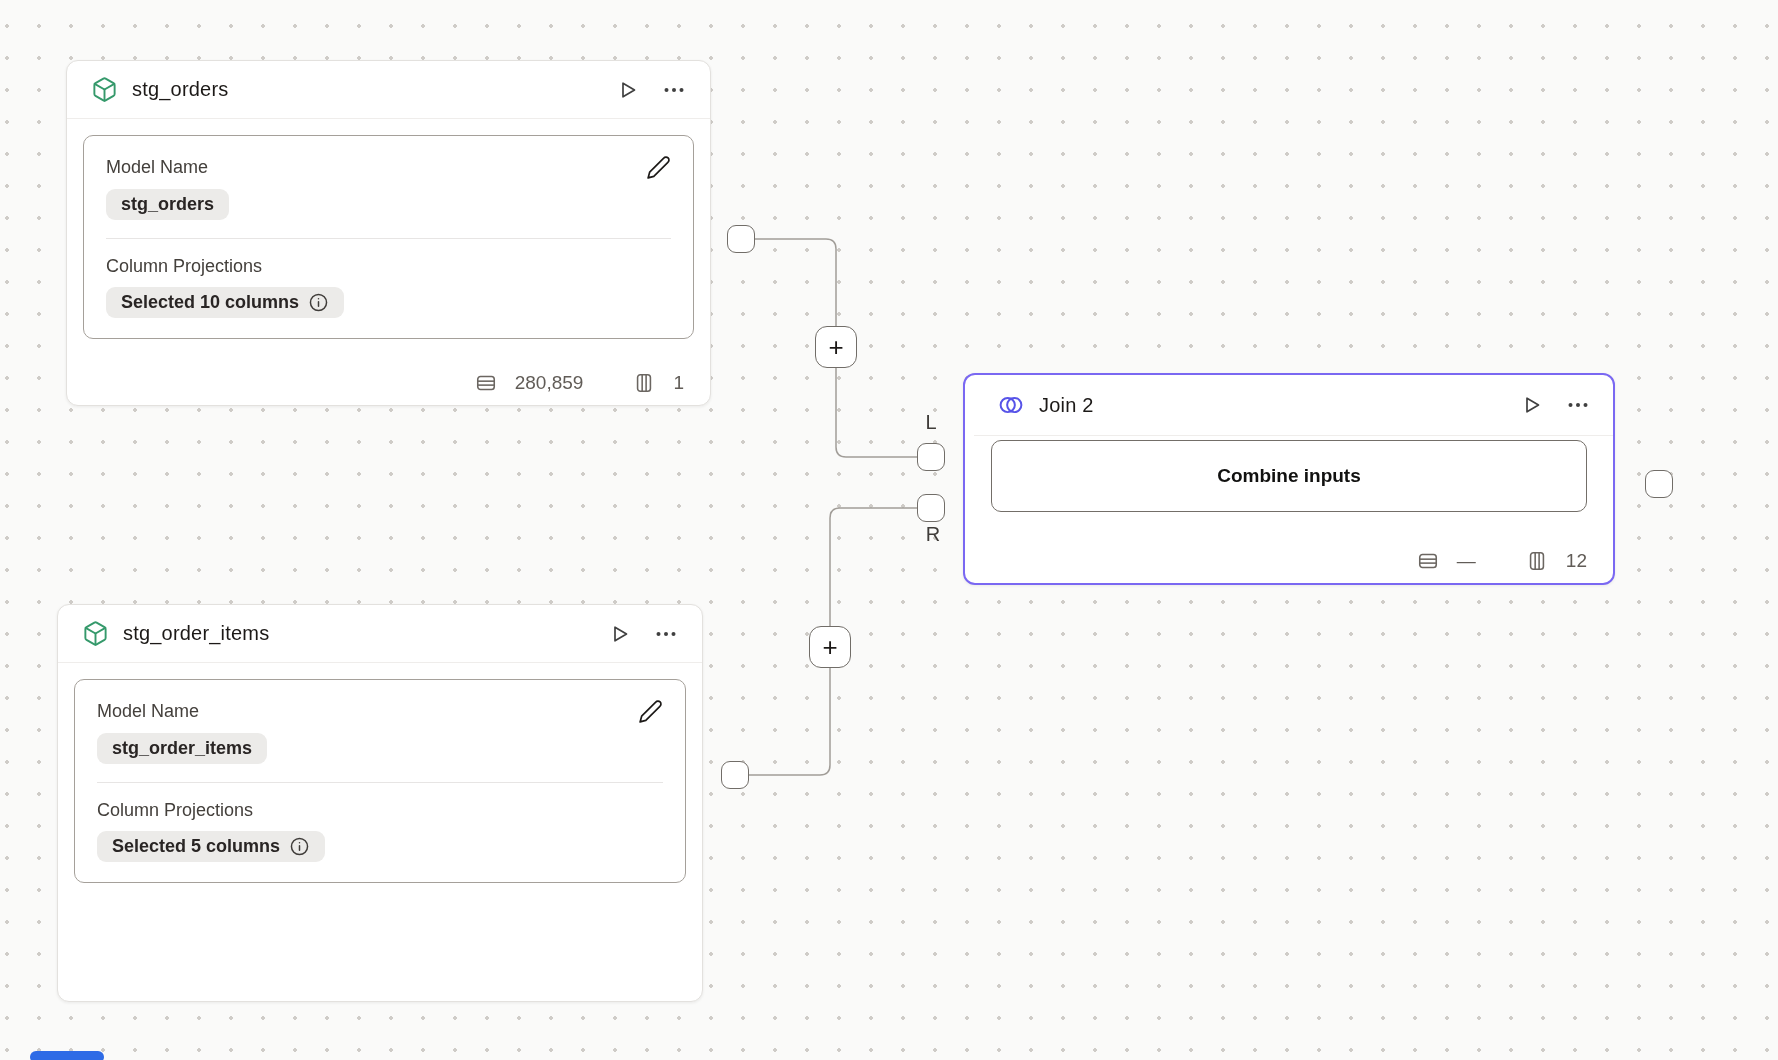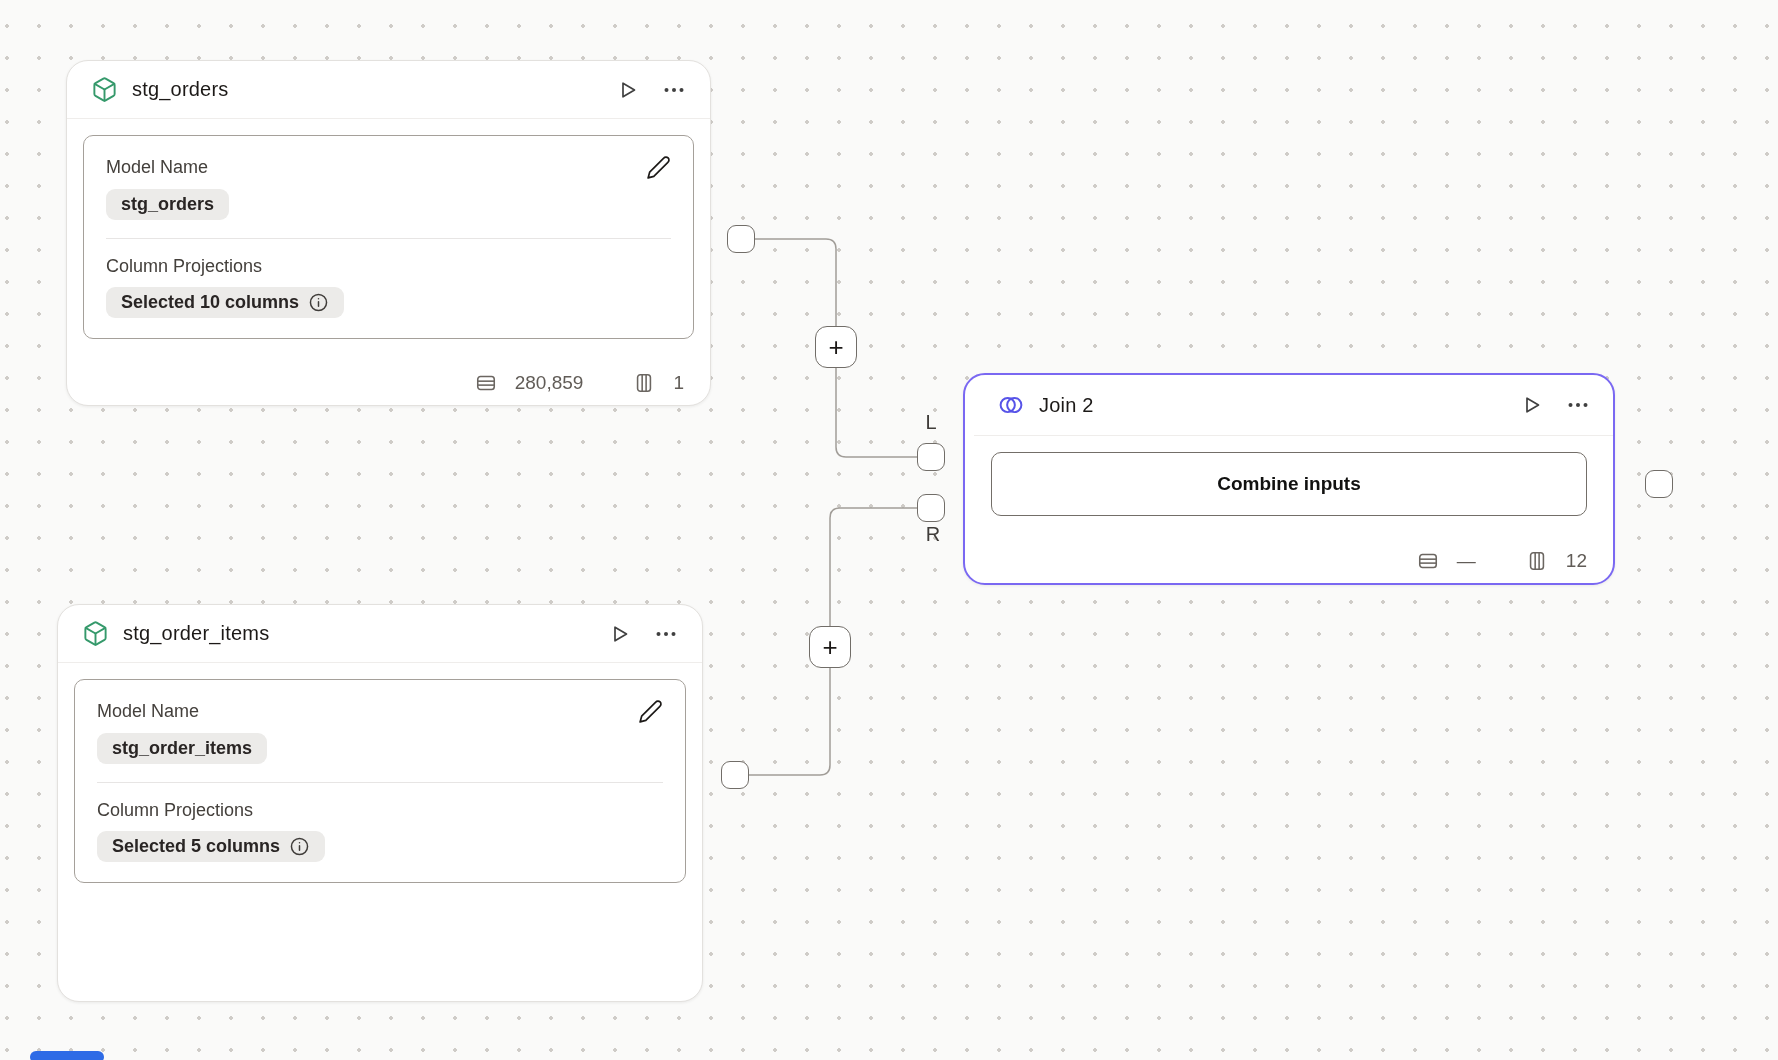--- a/index.html
+++ b/index.html
@@ -15,21 +15,21 @@
   }
   .canvas { position:absolute; inset:0; }
   svg.wires { position:absolute; inset:0; z-index:1; pointer-events:none; }
   .wire { fill:none; stroke:#A19D98; stroke-width:1.5; }
 
   
   .node {
     position:absolute; z-index:2;
     background:#FFFFFF;
     border:1px solid #E3E1DE;
-    border-radius:22px;
+    border-radius:12px;
     box-shadow:0 1px 3px rgba(28,25,23,.07);
   }
   .node.selected {
     border:2px solid var(--join_border,#7A68F2);
   }
   .node-header {
     display:flex; align-items:center;
     height:58px; padding:0 24px;
     border-bottom:1px solid #EFEDEB;
   }
@@ -63,22 +63,22 @@
   .node-footer {
     position:absolute; right:26px; bottom:0; height:44px;
     display:flex; align-items:center; justify-content:flex-end; gap:18px;
     font-size:19px; font-weight:500; color:#615C57;
   }
   .node-footer .stat-gap { width:14px; }
   .stat-icon { color:#6B6661; display:flex; }
 
   
   .combine-btn {
-    display:block; margin:16px 26px 0 26px;
-    width:calc(100% - 52px); height:64px;
+    display:block; margin:4px 26px 0 26px;
+    width:calc(100% - 52px); height:72px;
     background:#fff; border:1px solid #736E68; border-radius:10px;
     font-family:inherit; font-size:19px; font-weight:700; color:#111110;
     cursor:pointer;
   }
 
   
   .port {
     position:absolute; z-index:3;
     width:28px; height:28px;
     background:#fff; border:1.6px solid #716D68; border-radius:9px;

